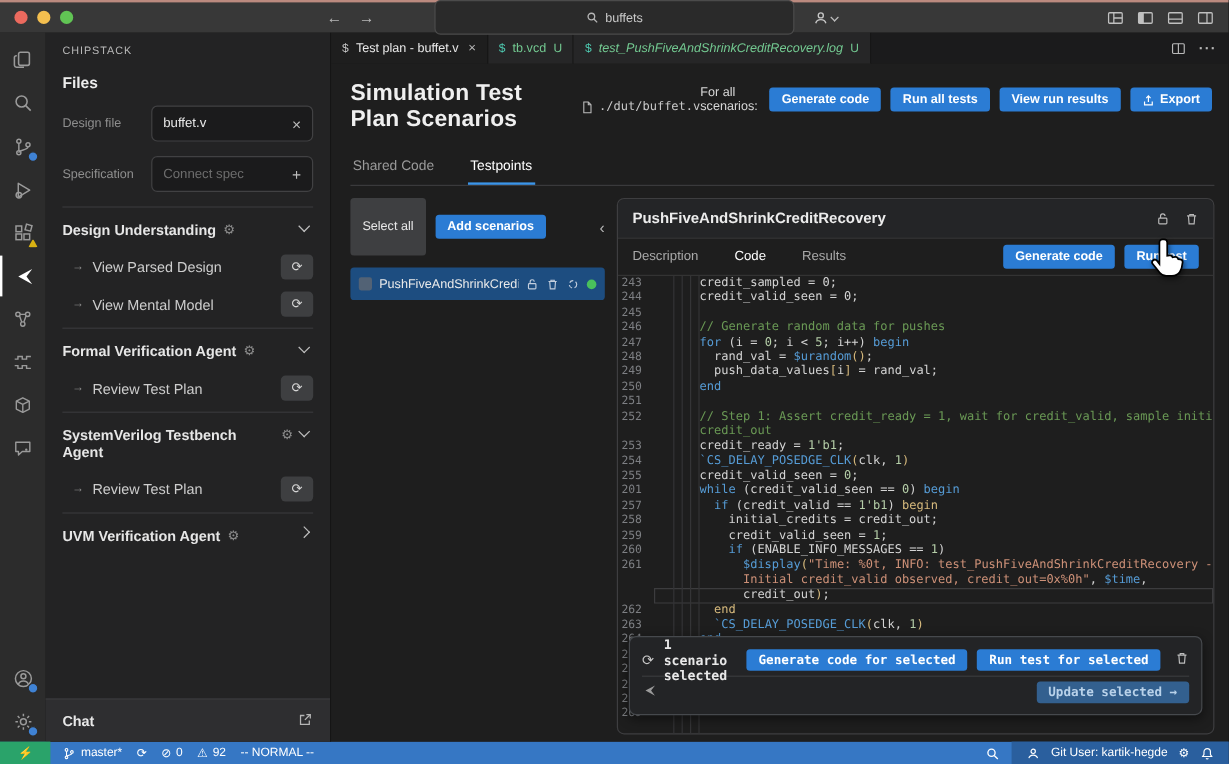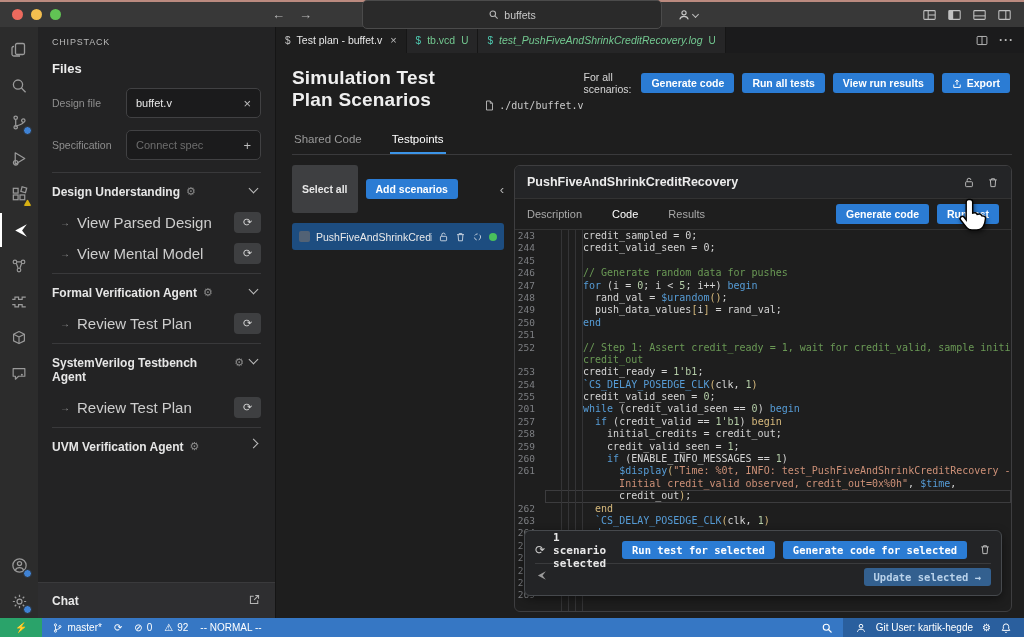--- a/index.html
+++ b/index.html
@@ -35,53 +35,53 @@
   .fld .endico{margin-left:auto;color:#bdbdbd;font-size:13px}
   .sect{border-top:1px solid #39393b;padding:10px 0 4px}
   .secthead{display:flex;align-items:flex-start;gap:6px;padding:2px 0 8px}
   .sectname{font-size:12px;font-weight:bold;color:#e6e6e6}
   .gear{color:#8b8b8b;font-size:11px}
   .chev{width:7px;height:7px;border-right:1.5px solid #bdbdbd;border-bottom:1.5px solid #bdbdbd;margin-left:auto;margin-right:4px}
   .chev.down{transform:rotate(45deg)}
   .chev.right{transform:rotate(-45deg)}
   .sitem{display:flex;align-items:center;gap:7px;padding:5px 0 5px 8px}
   .sitem .arr{color:#8f8f8f;font-size:10px}
-  .sitem .lbl{font-size:15px;color:#cdcdcd}
+  .sitem .lbl{font-size:12px;color:#cdcdcd}
   .rbtn{margin-left:auto;width:27px;height:21px;background:#3e3f41;border-radius:4px;color:#d5d5d5;font-size:11px;display:flex;align-items:center;justify-content:center}
   .chatbar{height:36px;background:#2e2e30;border-top:1px solid #3a3a3c;display:flex;align-items:center;padding:0 14px}
   .chatbar .t{font-weight:bold;font-size:12px;color:#e8e8e8}
   .chatbar .ex{margin-left:auto;color:#b5b5b5}
   
   .editor{flex:1;display:flex;flex-direction:column;background:#1e1e1e;min-width:0}
   .tabbar{height:26px;background:#1b1b1c;display:flex;align-items:stretch}
   .tab{display:flex;align-items:center;gap:6px;padding:0 9px;background:#262627;border-right:1px solid #161616;font-size:10.5px;color:#9b9b9b;white-space:nowrap}
   .tab.active{background:#1e1e1e;color:#e8e8e8}
   .tab .fico{font-size:10px;color:#4ec9b0}
   .tab.active .fico{color:#c5c5c5}
   .tab .u{color:#73c991;font-size:10px}
   .tab .x{color:#bbb;font-size:11px;margin-left:2px}
   .tab.preview .tl2{font-style:italic}
   .tab .tl2.green{color:#73c991}
   .tabactions{margin-left:auto;display:flex;align-items:center;gap:10px;padding-right:10px;color:#b9b9b9}
   .content{flex:1;position:relative;display:flex;flex-direction:column;min-height:0}
   .mainhead{display:flex;align-items:flex-start;padding:14px 14px 0 16px}
   .mh-left{display:flex;flex-direction:row;gap:5px}
   .h1{font-size:19px;font-weight:bold;color:#efefef;letter-spacing:.2px}
-  .pathrow{display:flex;align-items:flex-end;gap:5px;color:#c9c9c9;font:10px "DejaVu Sans Mono",monospace}
+  .pathrow{display:flex;align-items:center;gap:5px;color:#c9c9c9;font:10px "DejaVu Sans Mono",monospace}
   .mh-right{margin-left:auto;display:flex;align-items:center;gap:8px;padding-top:4px}
   .falbl{font-size:10.5px;color:#d8d8d8;margin-right:2px}
   .bbtn{background:#2b7cd4;color:#fff;border-radius:3px;font-size:10.5px;font-weight:bold;padding:4px 10px;display:flex;align-items:center;gap:5px;white-space:nowrap}
   .viewtabs{display:flex;gap:26px;margin:16px 12px 0 16px;border-bottom:1px solid #3a3a3c}
   .vtab{font-size:11.5px;color:#9a9a9a;padding:6px 2px 7px;border-bottom:2px solid transparent}
   .vtab.active{color:#fff;border-bottom-color:#3c95e8}
   .workrow{flex:1;display:flex;min-height:0;padding:10px 12px 6px 16px;gap:10px}
   
   .listcol{width:212px;flex:none;display:flex;flex-direction:column}
   .listhead{display:flex;align-items:center;gap:8px}
-  .gbtn{background:#3e3f41;color:#e8e8e8;border-radius:3px;font-size:10.5px;font-weight:bold;padding:18px 10px}
+  .gbtn{background:#3e3f41;color:#e8e8e8;border-radius:3px;font-size:10.5px;font-weight:normal;padding:18px 10px}
   .collapse{margin-left:auto;color:#b5b5b5;font-size:13px}
   .scrow{margin-top:10px;height:27px;background:#1d4d80;border-radius:3px;display:flex;align-items:center;gap:6px;padding:0 7px}
   .cbx{width:11px;height:11px;background:#5c6673;border-radius:2px;flex:none;opacity:.85}
   .scname{font-size:10.5px;color:#eaeaea;white-space:nowrap;overflow:hidden;flex:1;min-width:0}
   .scico{display:flex;align-items:center;gap:6px;color:#c2cedd}
   .gdot{width:8px;height:8px;border-radius:50%;background:#49c05c}
   
   .panel{flex:1;border:1px solid #3e3e40;border-radius:6px;background:#1e1e1e;display:flex;flex-direction:column;overflow:hidden;position:relative;min-width:0}
   .phead{background:#242527;display:flex;align-items:center;padding:9px 12px;border-bottom:1px solid #333}
   .ptitle{font-size:12.5px;font-weight:bold;color:#ececec}
@@ -592,22 +592,22 @@
                     <span class="ln">269</span>
                     <pre></pre>
                   </div>
                 </div>
 
               <div class="ovl">
                 <div class="ovlrow">
                   <span class="ovlref">⟳</span>
                   <span class="ovltxt">1 scenario selected</span>
                   <span class="sp"></span>
+                  <span class="bbtn">Generate code for selected</span>
                   <span class="bbtn">Run test for selected</span>
-                  <span class="bbtn">Generate code for selected</span>
                   <span class="ovltrash"><svg width="12" height="13" viewBox="0 0 16 16" fill="none" stroke="currentColor" stroke-width="1.3">
                         <path d="M3 4.5h10"></path>
                         <path d="M6 4.5V3h4v1.5"></path>
                         <path d="M4.5 4.5l.7 9h5.6l.7-9"></path>
                       </svg></span>
                 </div>
                 <div class="ovlrow">
                   <span class="cslogo"><svg width="13" height="13" viewBox="0 0 18 18">
                         <polygon points="15,3 4,9 15,15 10.5,9" fill="currentColor"></polygon>
                       </svg></span>

